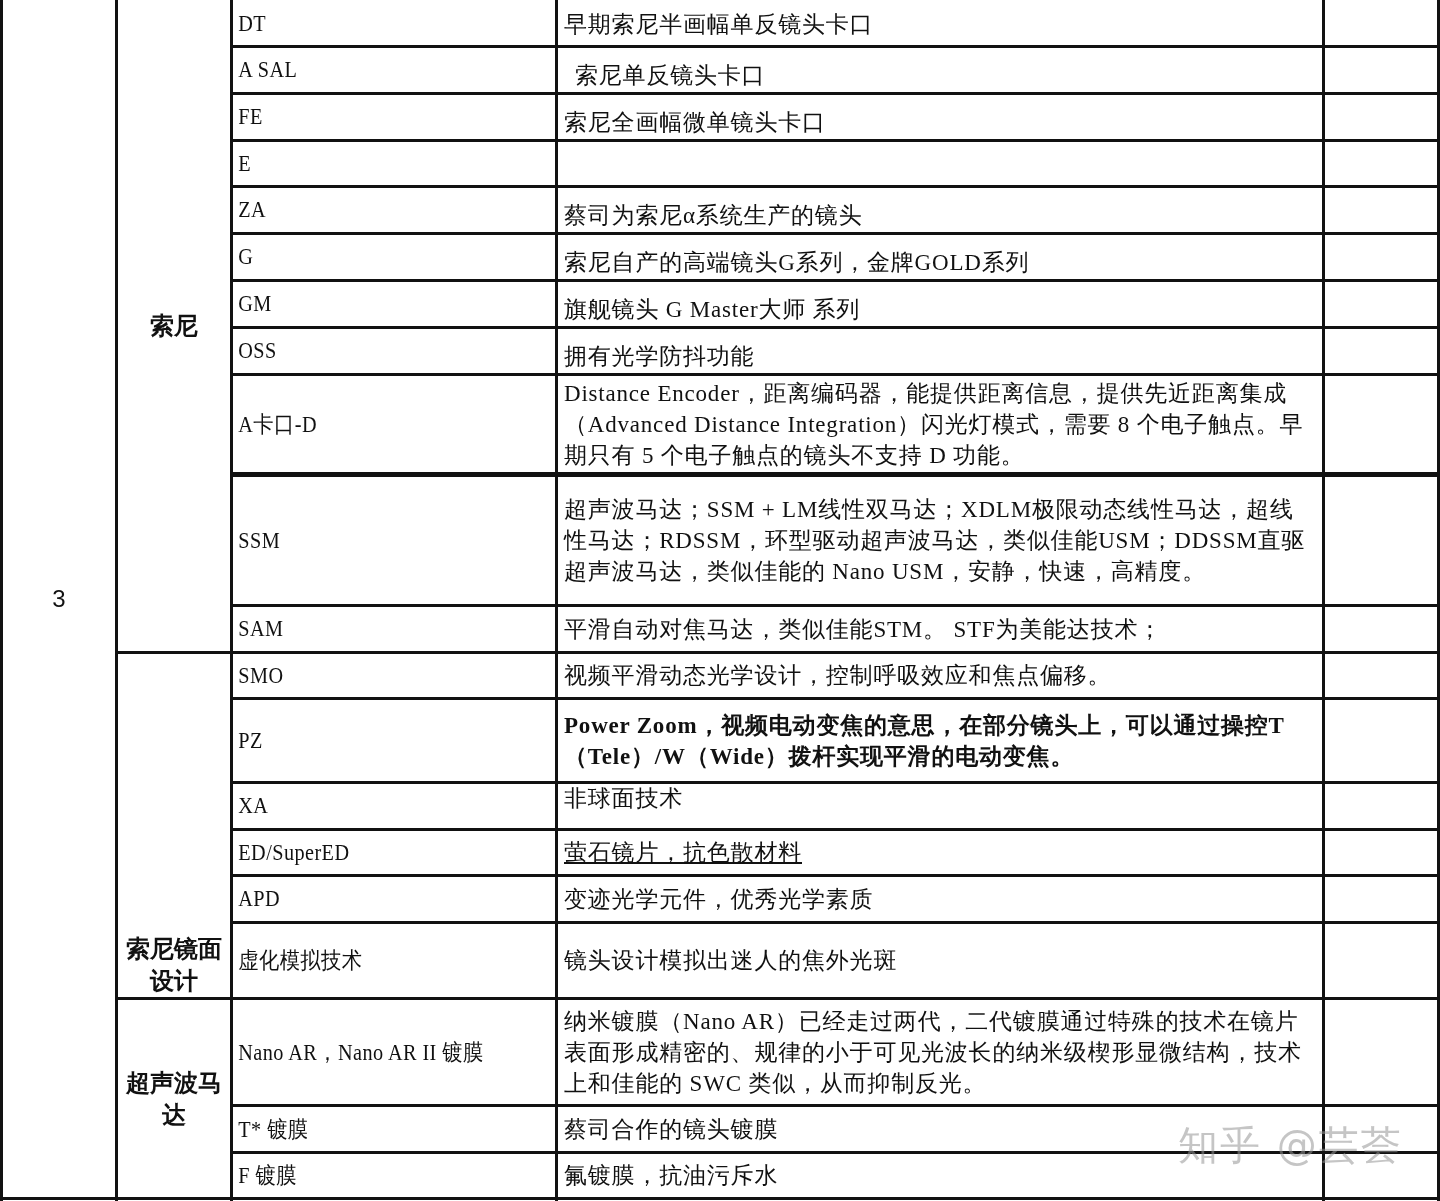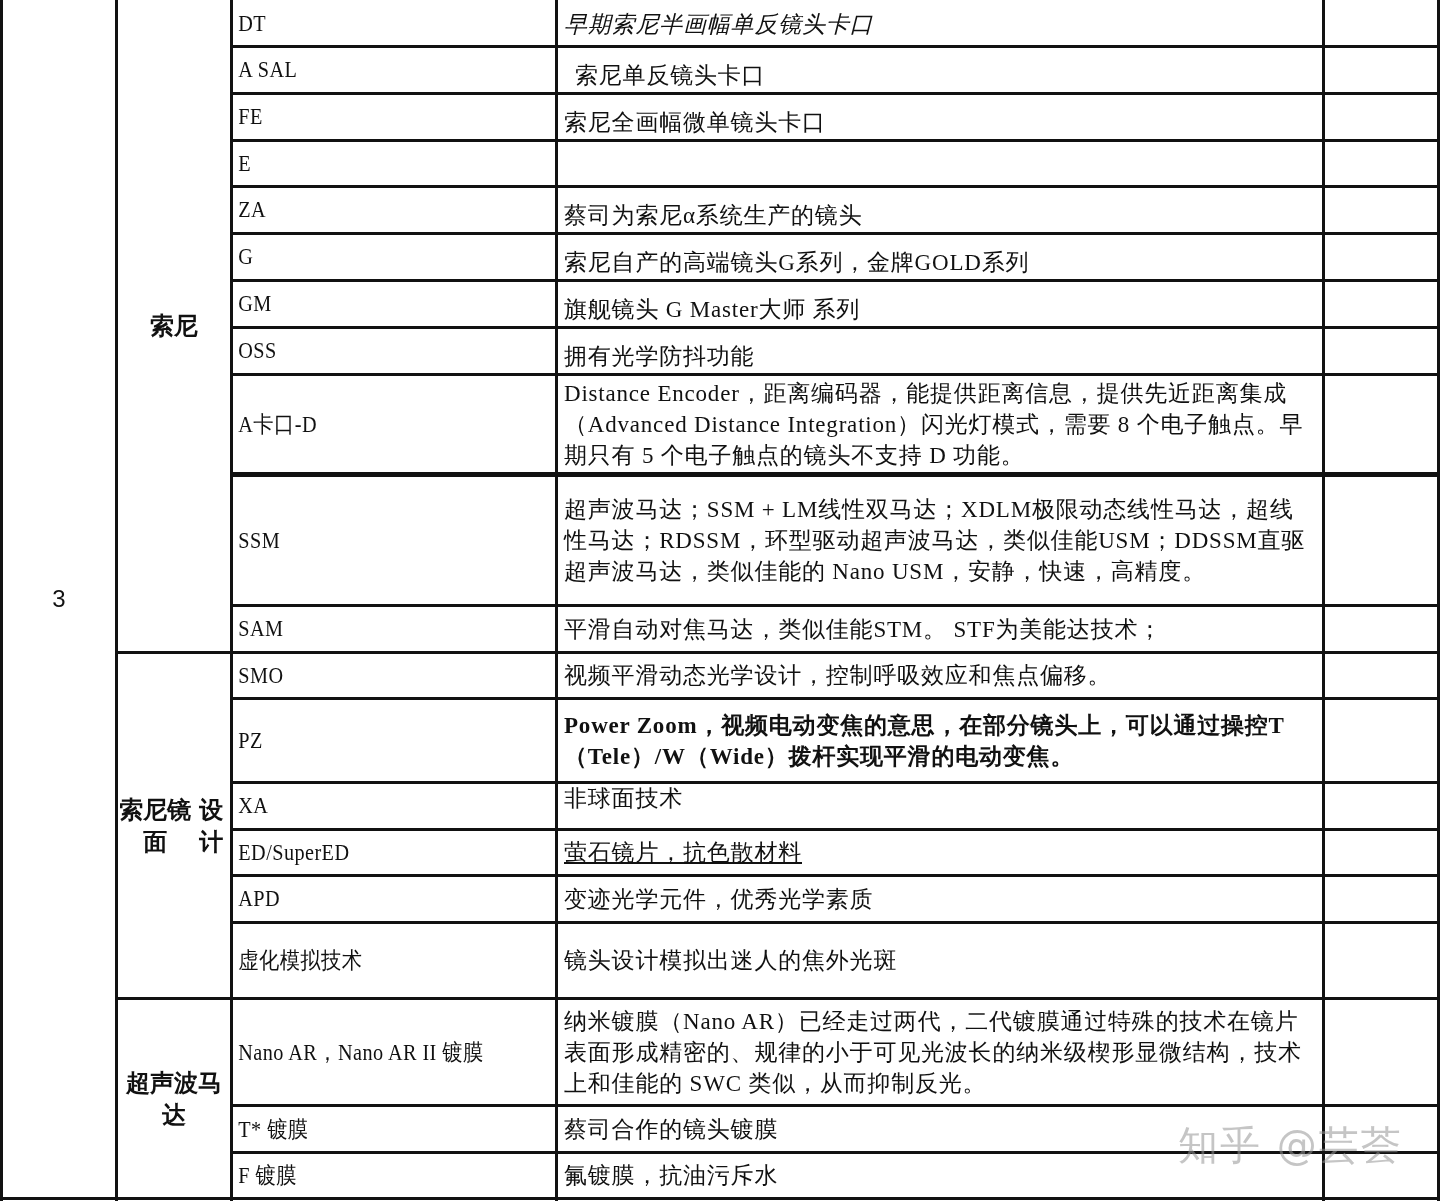--- a/index.html
+++ b/index.html
@@ -51,32 +51,32 @@
   <div class="hline" style="left:230px;width:1210px;top:1151px;"></div>
   <div class="hline" style="left:0;width:1440px;top:1197px;"></div>
 
   <div class="cell center num" style="left:3px;top:0;width:112px;height:1197px;">
     <span>3</span>
   </div>
 
   <div class="cell center group" style="left:118px;top:0;width:112px;height:651px;">
     <span>索尼</span>
   </div>
-  <div class="cell center group" style="left:118px;top:654px;width:112px;height:343px;flex-direction:row;justify-content:flex-end;">
+  <div class="cell center group" style="left:118px;top:654px;width:112px;height:343px;flex-direction:column;justify-content:flex-end;">
     <span>索尼镜面</span>
     <span>设计</span>
   </div>
   <div class="cell center group" style="left:118px;top:1000px;width:112px;height:197px;">
     <span>超声波马达</span>
   </div>
 
   <div class="cell term" style="left:233px;top:3px;width:322px;height:42px;align-items:flex-start;padding-top:8px;">
       <span>DT</span>
     </div>
-  <div class="cell desc" style="left:558px;top:3px;width:620px;height:42px;align-items:flex-start;padding-top:6px;font-style:italic;">
+  <div class="cell desc" style="left:558px;top:3px;width:620px;height:42px;align-items:flex-start;padding-top:6px;">
       <span>早期索尼半画幅单反镜头卡口</span>
     </div>
 
   <div class="cell term" style="left:233px;top:48px;width:322px;height:44px;">
       <span>A SAL</span>
     </div>
   <div class="cell desc single" style="left:558px;top:48px;width:764px;height:44px;padding-left:17px;">
       <span>索尼单反镜头卡口</span>
     </div>
 

